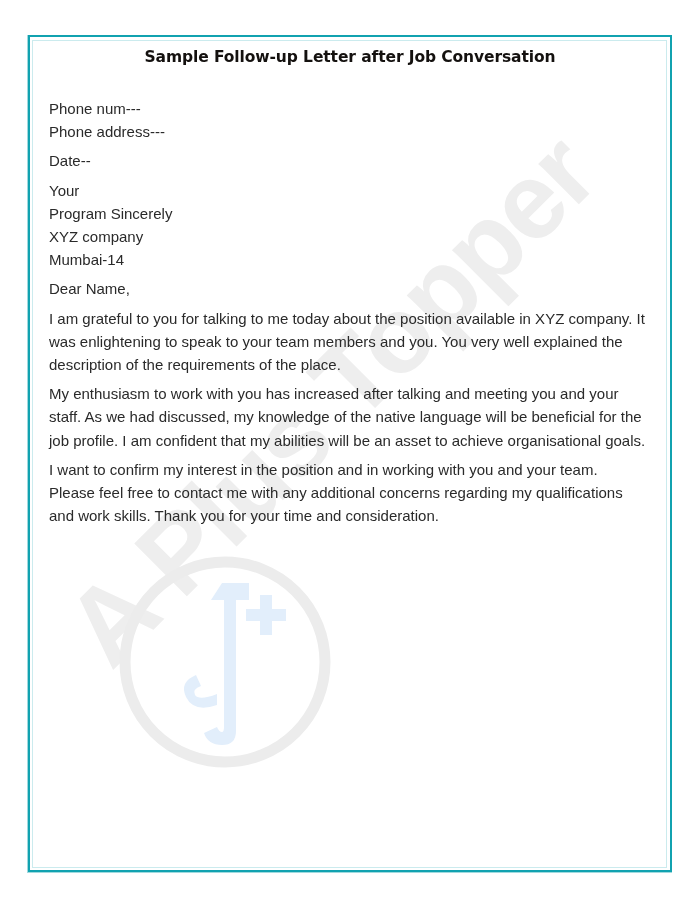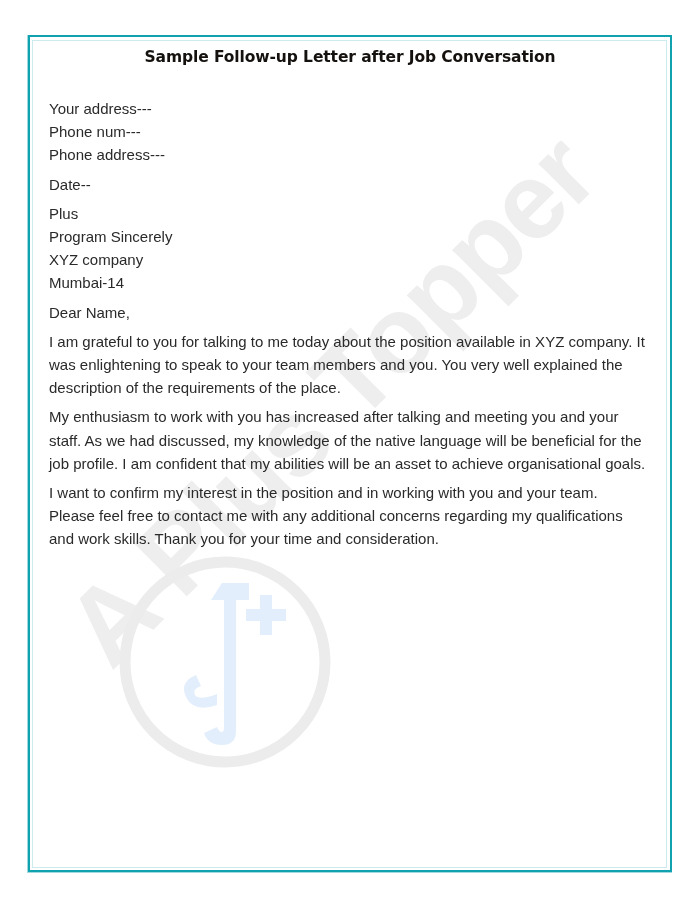--- a/index.html
+++ b/index.html
@@ -150,31 +150,30 @@
 
   <div id="frame"></div>
 
   <div id="content">
 
     <div id="doc-title">Sample Follow-up Letter after Job Conversation</div>
 
     <div class="letter-body">
 
       <div class="block">
-        <span class="line">Your address---</span>
         <span class="line">Phone num---</span>
         <span class="line">Phone address---</span>
       </div>
 
       <div class="block">
         <span class="line">Date--</span>
       </div>
 
       <div class="block">
-        <span class="line">Plus</span>
+        <span class="line">Your</span>
         <span class="line">Program Sincerely</span>
         <span class="line">XYZ company</span>
         <span class="line">Mumbai-14</span>
       </div>
 
       <div class="block">
         <span class="line">Dear Name,</span>
       </div>
 
       <p class="block para">I am grateful to you for talking to me today about the position available in XYZ company. It was enlightening to speak to your team members and you. You very well explained the description of the requirements of the place.</p>

